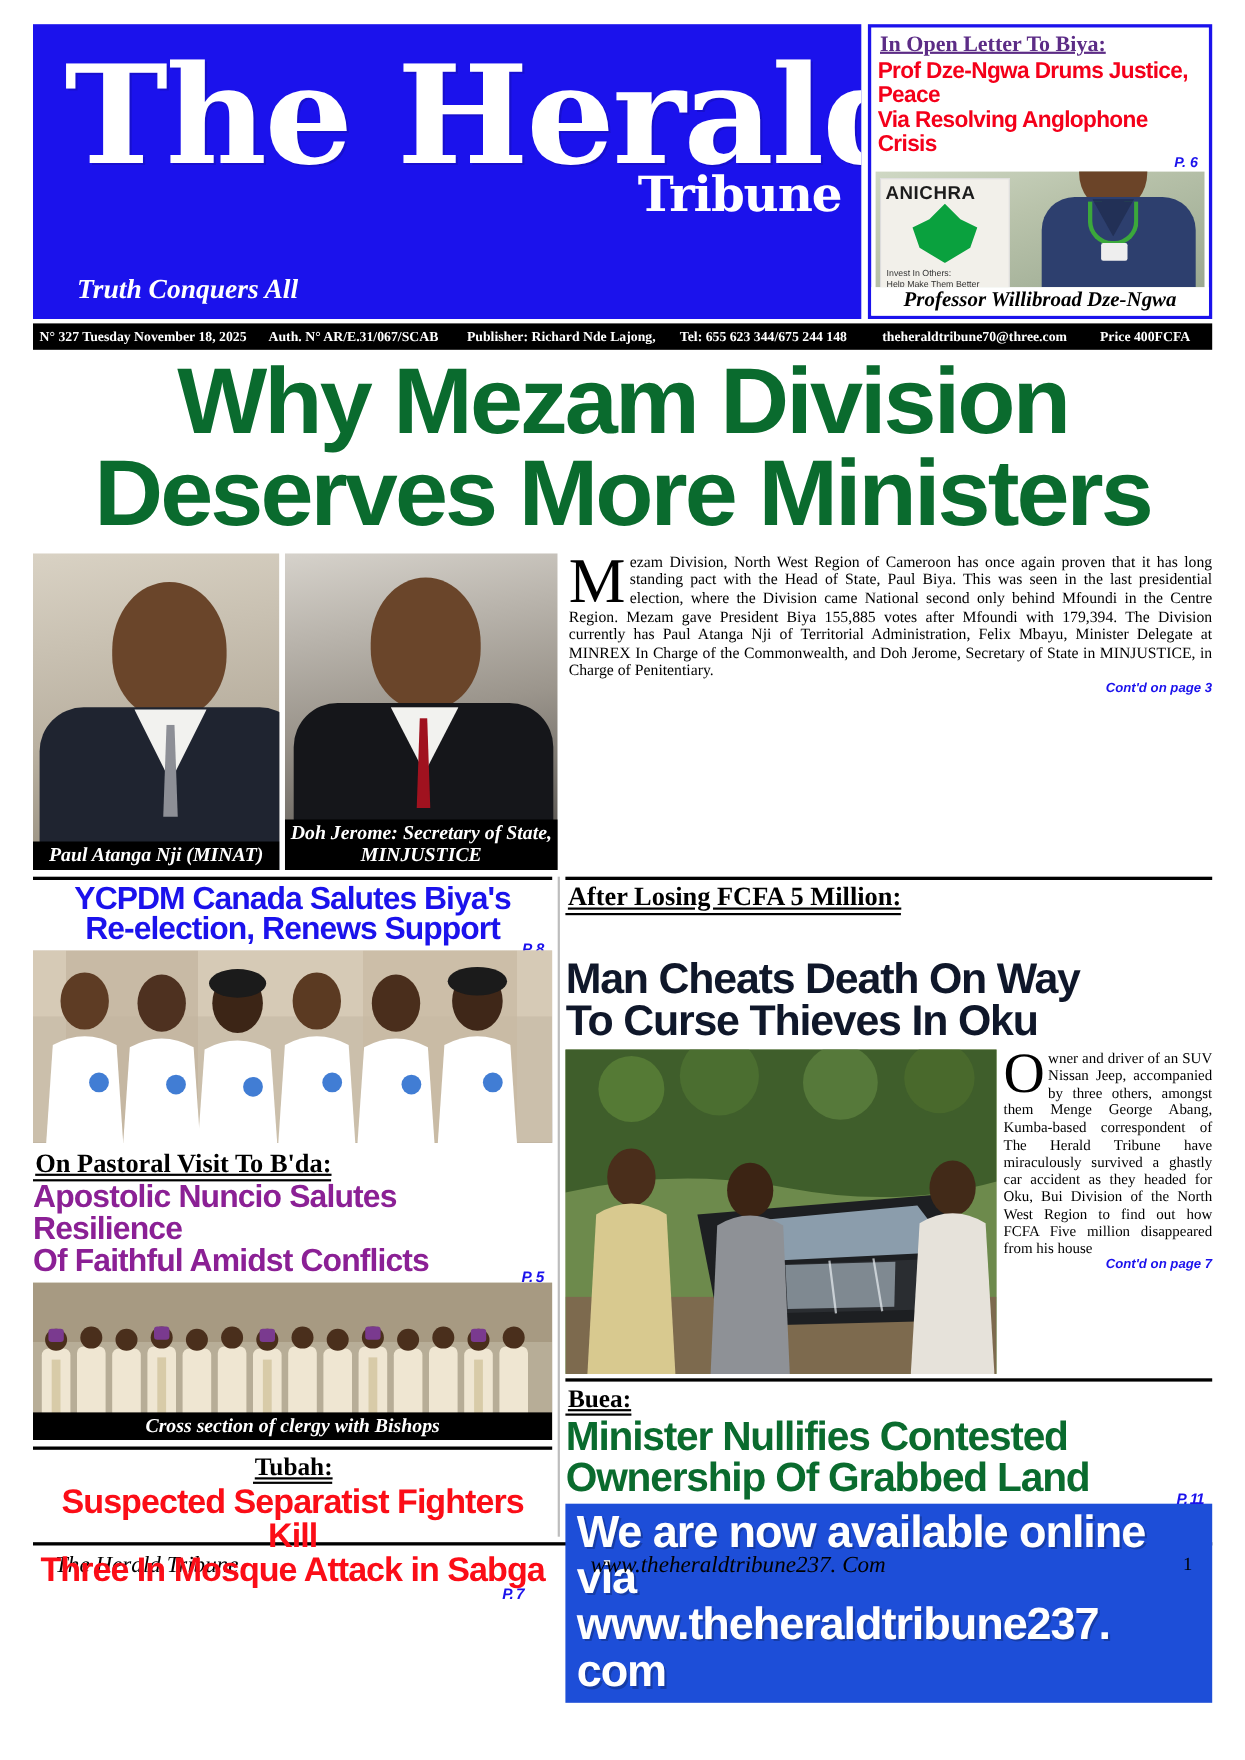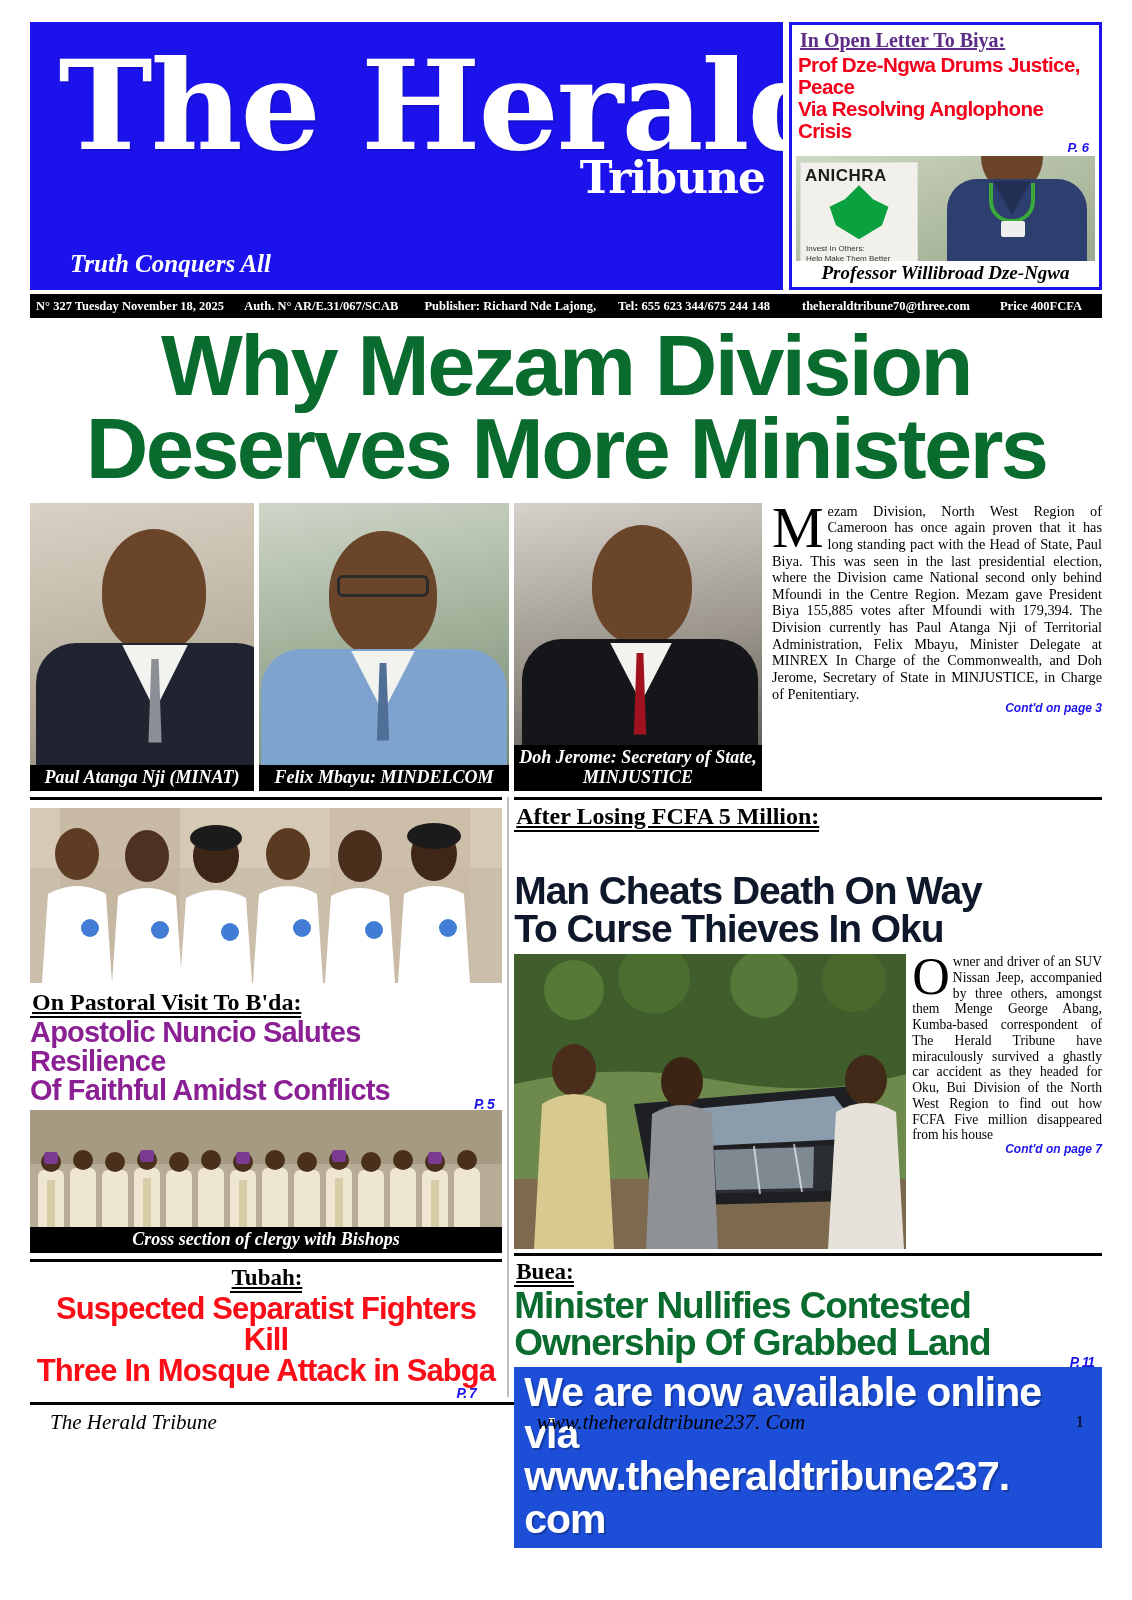--- a/index.html
+++ b/index.html
@@ -403,49 +403,45 @@
 
     <div class="lead-photo p1">
       <div class="ph-bg1"></div>
       <div class="fig-head" style="left:72px;top:26px;width:104px;height:124px;"></div>
       <div class="fig-suit" style="left:6px;top:140px;width:240px;height:150px;background:#1f2430;"></div>
       <div class="fig-shirt" style="left:92px;top:142px;width:66px;height:66px;"></div>
       <div class="fig-tie" style="left:110px;top:156px;width:30px;height:84px;background:#8d8f96;"></div>
       <div class="photo-cap">Paul Atanga Nji (MINAT)</div>
     </div>
 
-    <div class="lead-photo p2">
-      <div class="ph-bg2"></div>
-      <div class="fig-head" style="left:70px;top:28px;width:108px;height:126px;"></div>
-      <div class="fig-glasses" style="left:78px;top:72px;width:92px;height:22px;"></div>
-      <div class="fig-suit" style="left:2px;top:146px;width:246px;height:144px;background:#7fa3cf;"></div>
-      <div class="fig-shirt" style="left:92px;top:148px;width:64px;height:62px;"></div>
-      <div class="fig-tie" style="left:110px;top:160px;width:28px;height:78px;background:#4f6f96;"></div>
-      <div class="photo-cap">Felix Mbayu: MINDELCOM</div>
-    </div>
 
     <div class="lead-photo p3">
       <div class="ph-bg3"></div>
       <div class="fig-head" style="left:78px;top:22px;width:100px;height:120px;"></div>
       <div class="fig-suit" style="left:8px;top:136px;width:236px;height:154px;background:#15161a;"></div>
       <div class="fig-shirt" style="left:96px;top:140px;width:62px;height:60px;"></div>
       <div class="fig-tie" style="left:112px;top:150px;width:28px;height:82px;background:#a0121f;"></div>
       <div class="photo-cap">Doh Jerome: Secretary of State, MINJUSTICE</div>
     </div>
 
     <div class="lead-text">
       <span class="dropcap">M</span><span>ezam Division, North West Region of Cameroon has once again proven that it has long standing pact with the Head of State, Paul Biya. This was seen in the last presidential election, where the Division came National second only behind Mfoundi in the Centre Region. Mezam gave President Biya 155,885 votes after Mfoundi with 179,394. The Division currently has Paul Atanga Nji of Territorial Administration, Felix Mbayu, Minister Delegate at MINREX In Charge of the Commonwealth, and Doh Jerome, Secretary of State in MINJUSTICE, in Charge of Penitentiary.</span>
       <span class="contd">Cont'd on page 3</span>
     </div>
   </div>
 
   <div class="bottom">
 
     <div class="col-left">
 
+      <div class="hl-blue">
+        <div>YCPDM Canada Salutes Biya's</div>
+        <div>Re-election, Renews Support</div>
+        <span class="pgref pgref-abs">P. 8</span>
+      </div>
 
       <div class="story-photo ycpdm-photo">
         <svg width="472" height="175" viewBox="0 0 472 175">
           <rect width="472" height="175" fill="#cbbfab"></rect>
           <rect x="0" y="0" width="472" height="60" fill="#d6cab6"></rect>
           <rect x="30" y="0" width="120" height="175" fill="#c2b49e" opacity=".7"></rect>
           <rect x="300" y="0" width="140" height="175" fill="#c7b9a2" opacity=".7"></rect>
           <g fill="#ffffff">
             <ellipse cx="47" cy="46" rx="22" ry="26" fill="#5e3c24"></ellipse>
               <path d="M18 86 q29 -16 58 0 l6 89 h-70z"></path>

